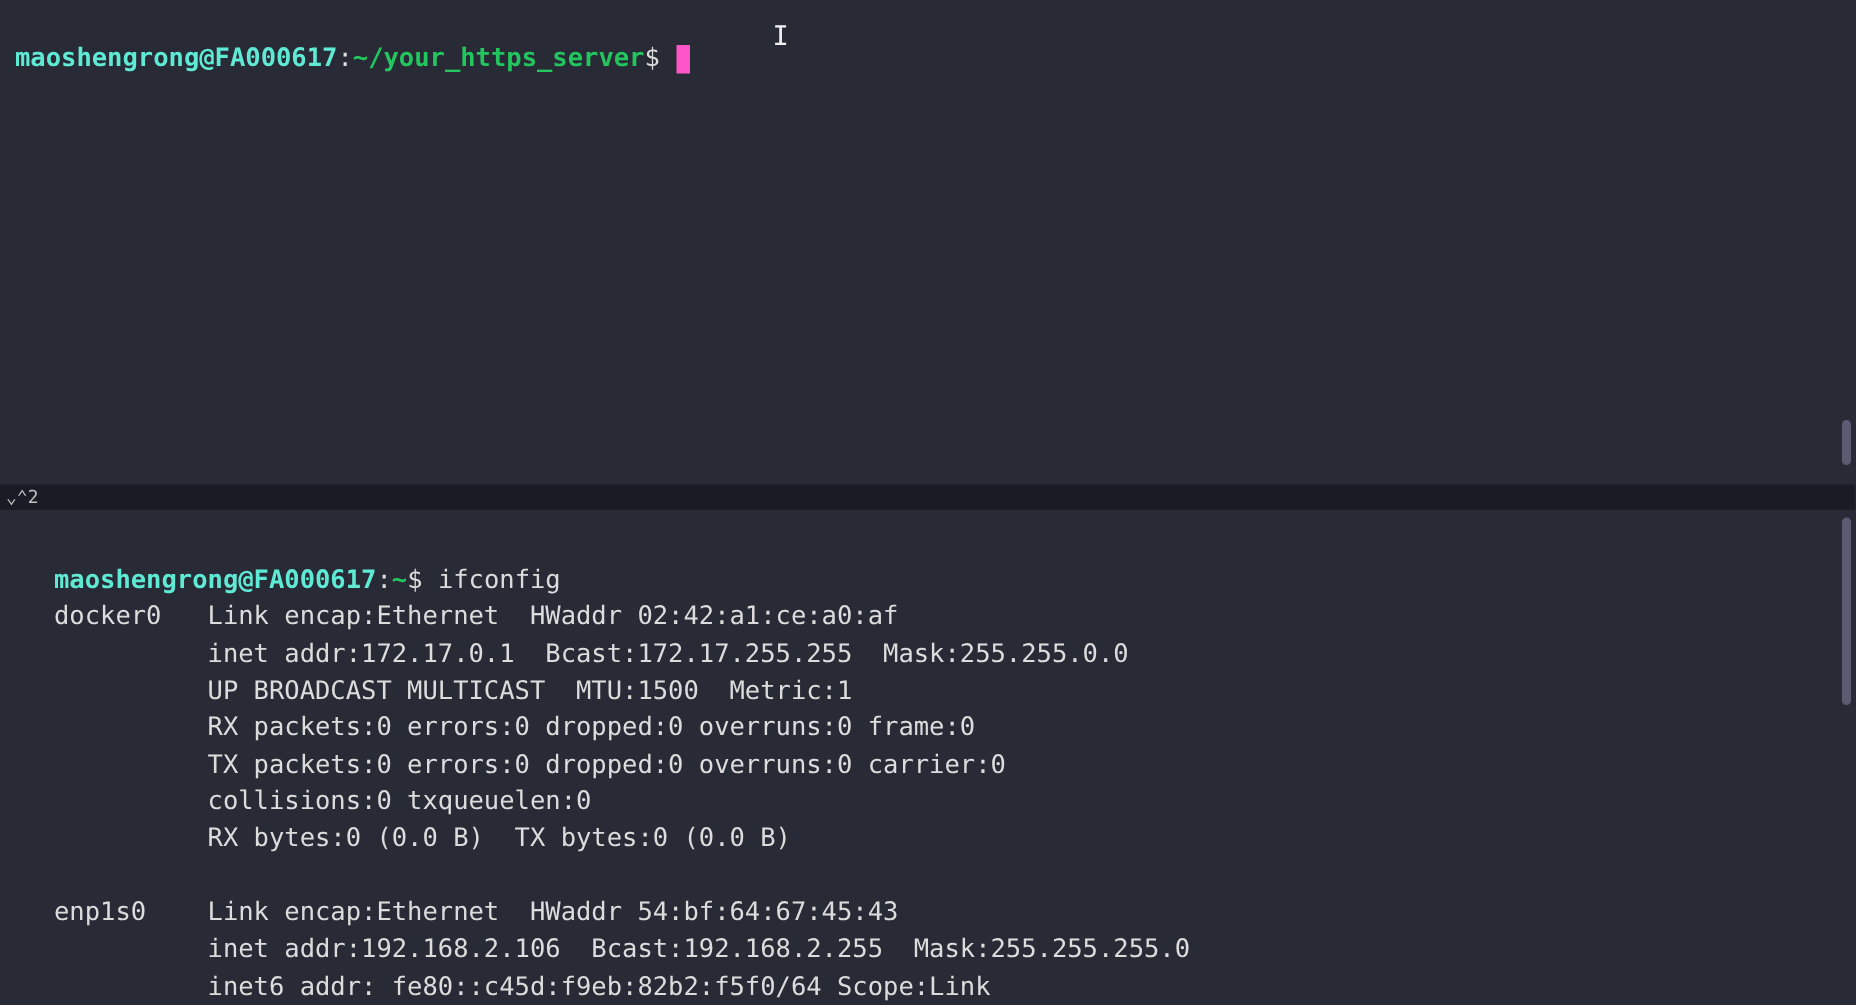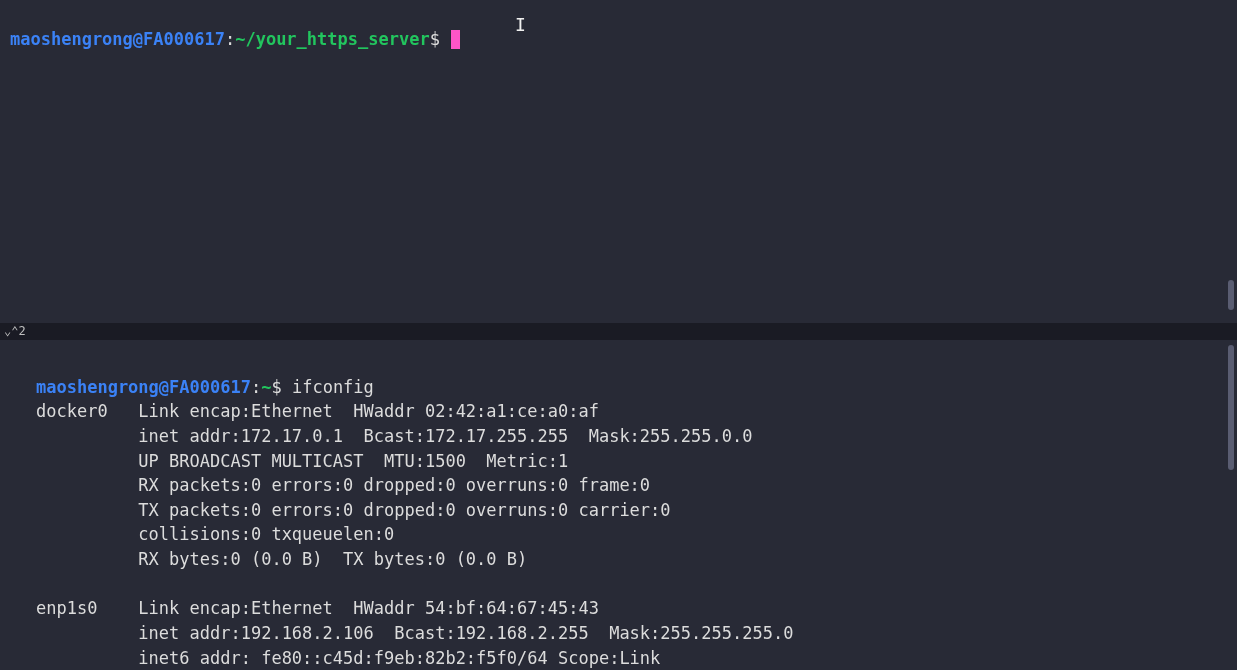--- a/index.html
+++ b/index.html
@@ -40,21 +40,21 @@
     top: 323px;
     width: 1237px;
     height: 17px;
     background: #1a1b24;
     color: #bfbfbf;
     font-size: 12px;
     line-height: 17px;
     padding-left: 4px;
     box-sizing: border-box;
   }
-  .user   { color: #3b82f6; font-weight: bold; }
+  .user   { color: #5eead4; font-weight: bold; }
   .colon  { color: #dcdcdc; }
   .path   { color: #22c55e; font-weight: bold; }
   .dollar { color: #dcdcdc; }
   .cmd    { color: #dcdcdc; }
   .out    { color: #dcdcdc; }
   .cursor {
     display: inline-block;
     width: 9px;
     height: 19px;
     background: #ff55c8;

